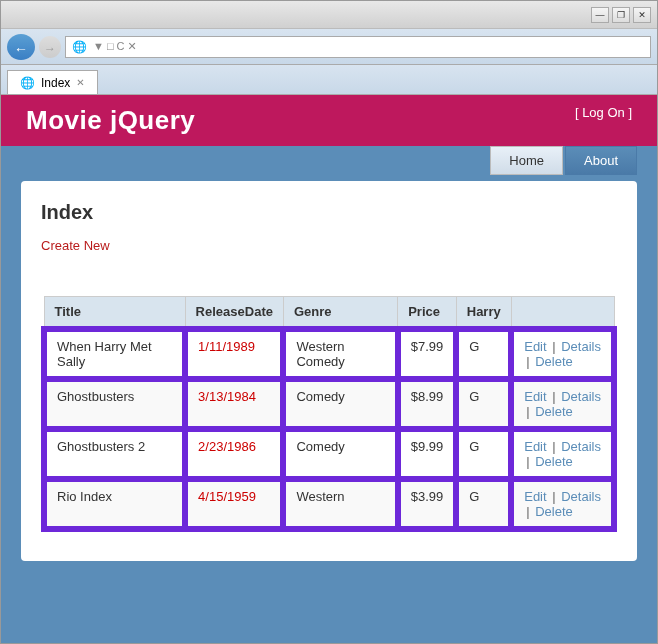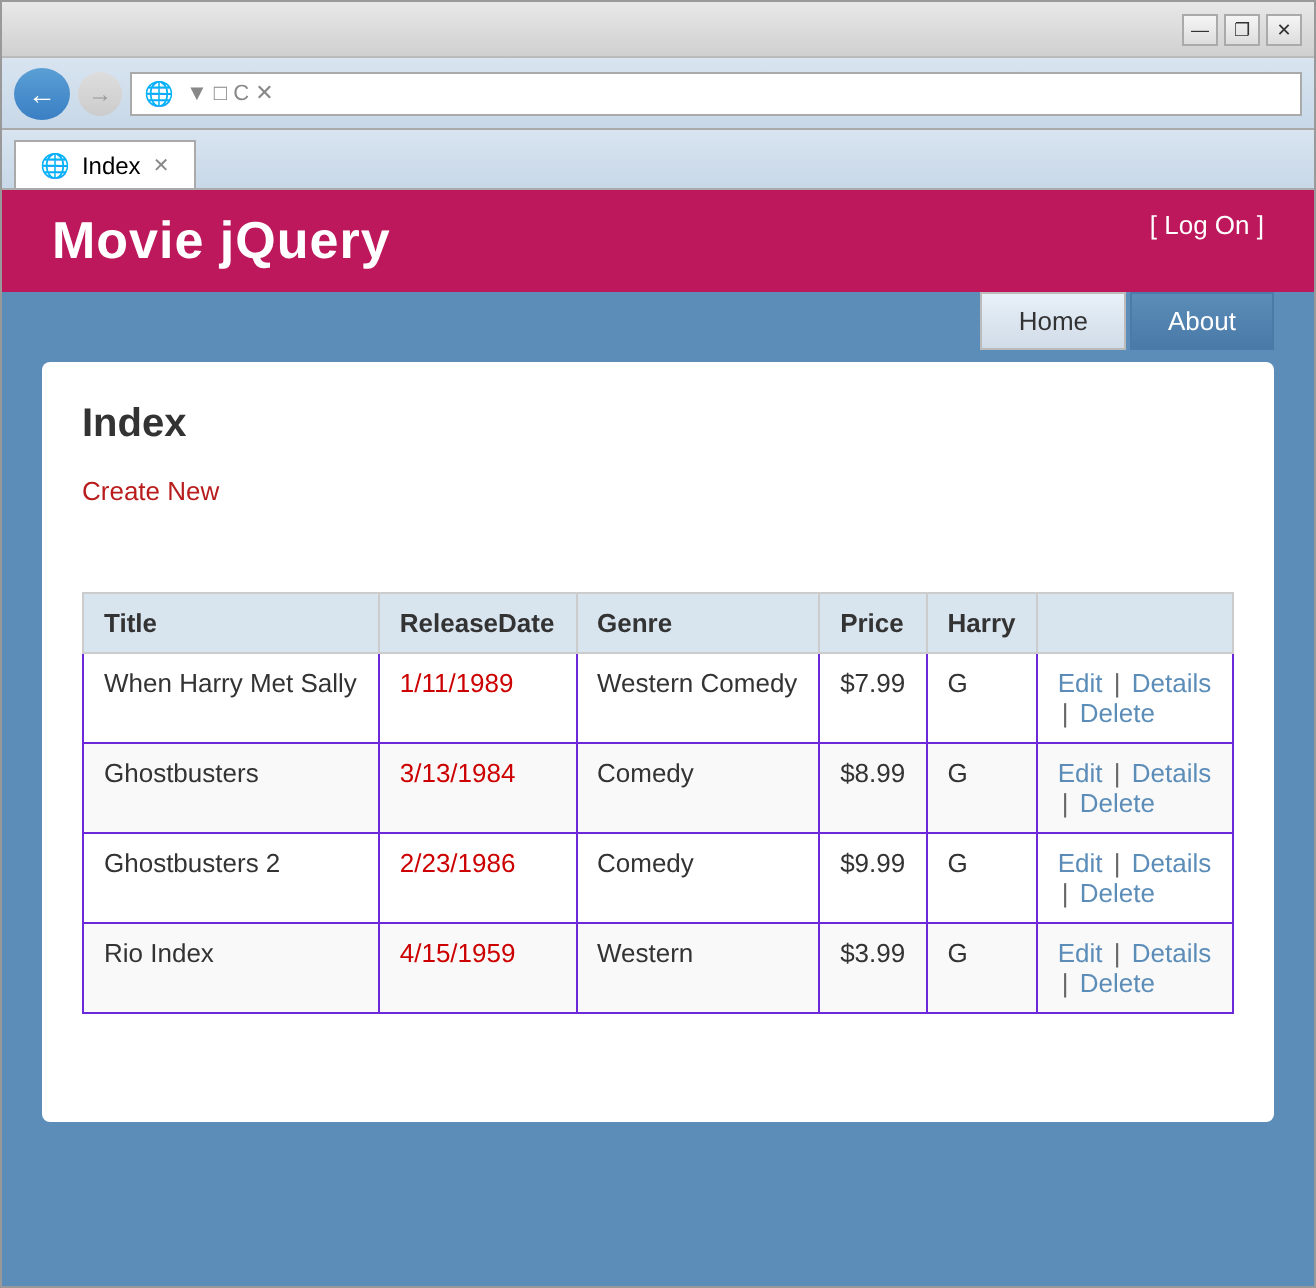--- a/index.html
+++ b/index.html
@@ -231,21 +231,21 @@
       text-align: left;
       padding: 7px 10px;
       font-weight: bold;
       color: #333;
       border: 1px solid #ccc;
       white-space: nowrap;
     }
 
     td {
       padding: 7px 10px;
-      border: 1px solid #6d28d9;
+      border: 6px solid #6d28d9;
       vertical-align: top;
       color: #333;
     }
 
     .date-red {
       color: #cc0000;
       font-weight: normal;
     }
 
     .action-links {

